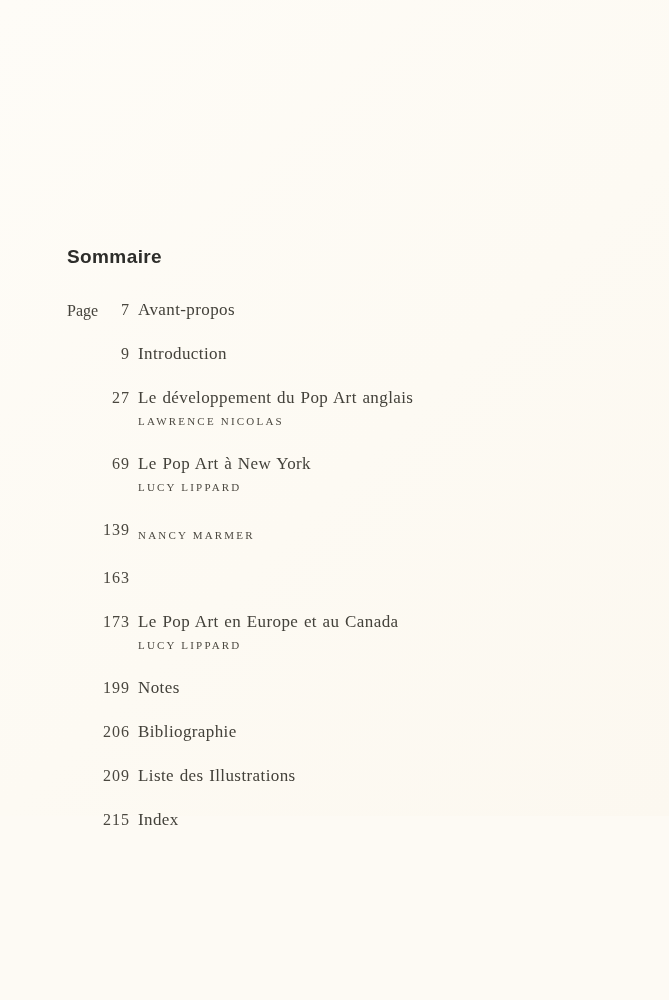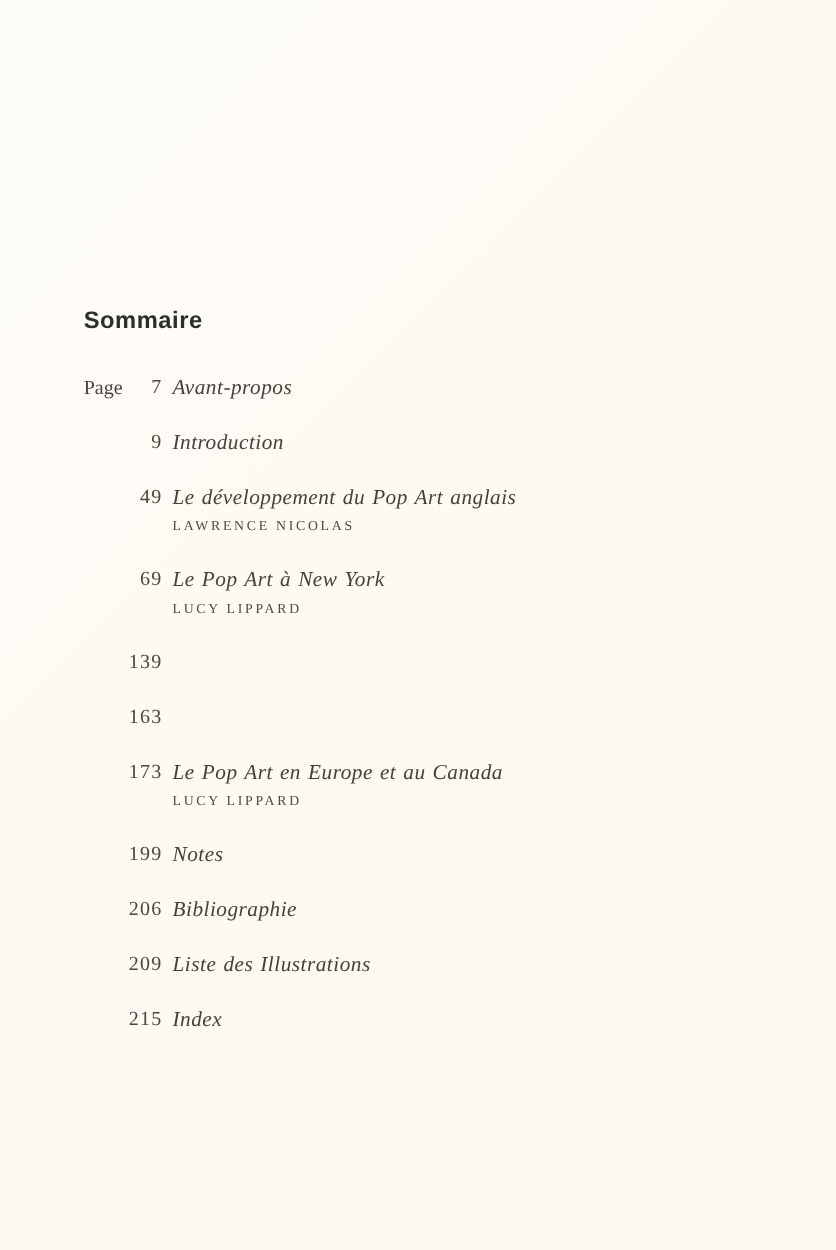--- a/index.html
+++ b/index.html
@@ -60,21 +60,20 @@
   .body {
     margin-left: 8px;
   }
   .title {
     display: block;
     font-size: 17px;
     line-height: 18px;
     letter-spacing: 0.4px;
     word-spacing: 1px;
     color: #43413a;
-    font-style: italic;
   }
   .author {
     display: block;
     margin-top: 7px;
     font-size: 11px;
     line-height: 15px;
     letter-spacing: 2.2px;
     color: #4c4941;
   }
 </style>
@@ -97,38 +96,39 @@
 
   <div class="entry">
     <span class="num">9</span>
     <span class="body">
       <span class="title">Introduction</span>
 
     </span>
   </div>
 
   <div class="entry">
-    <span class="num">49</span>
+    <span class="num">27</span>
     <span class="body">
       <span class="title">Le développement du Pop Art anglais</span>
       <span class="author">LAWRENCE NICOLAS</span>
     </span>
   </div>
 
   <div class="entry">
     <span class="num">69</span>
     <span class="body">
       <span class="title">Le Pop Art à New York</span>
       <span class="author">LUCY LIPPARD</span>
     </span>
   </div>
 
   <div class="entry">
     <span class="num">139</span>
     <span class="body">
+      <span class="author">NANCY MARMER</span>
     </span>
   </div>
 
   <div class="entry">
     <span class="num">163</span>
   </div>
 
   <div class="entry">
     <span class="num">173</span>
     <span class="body">

